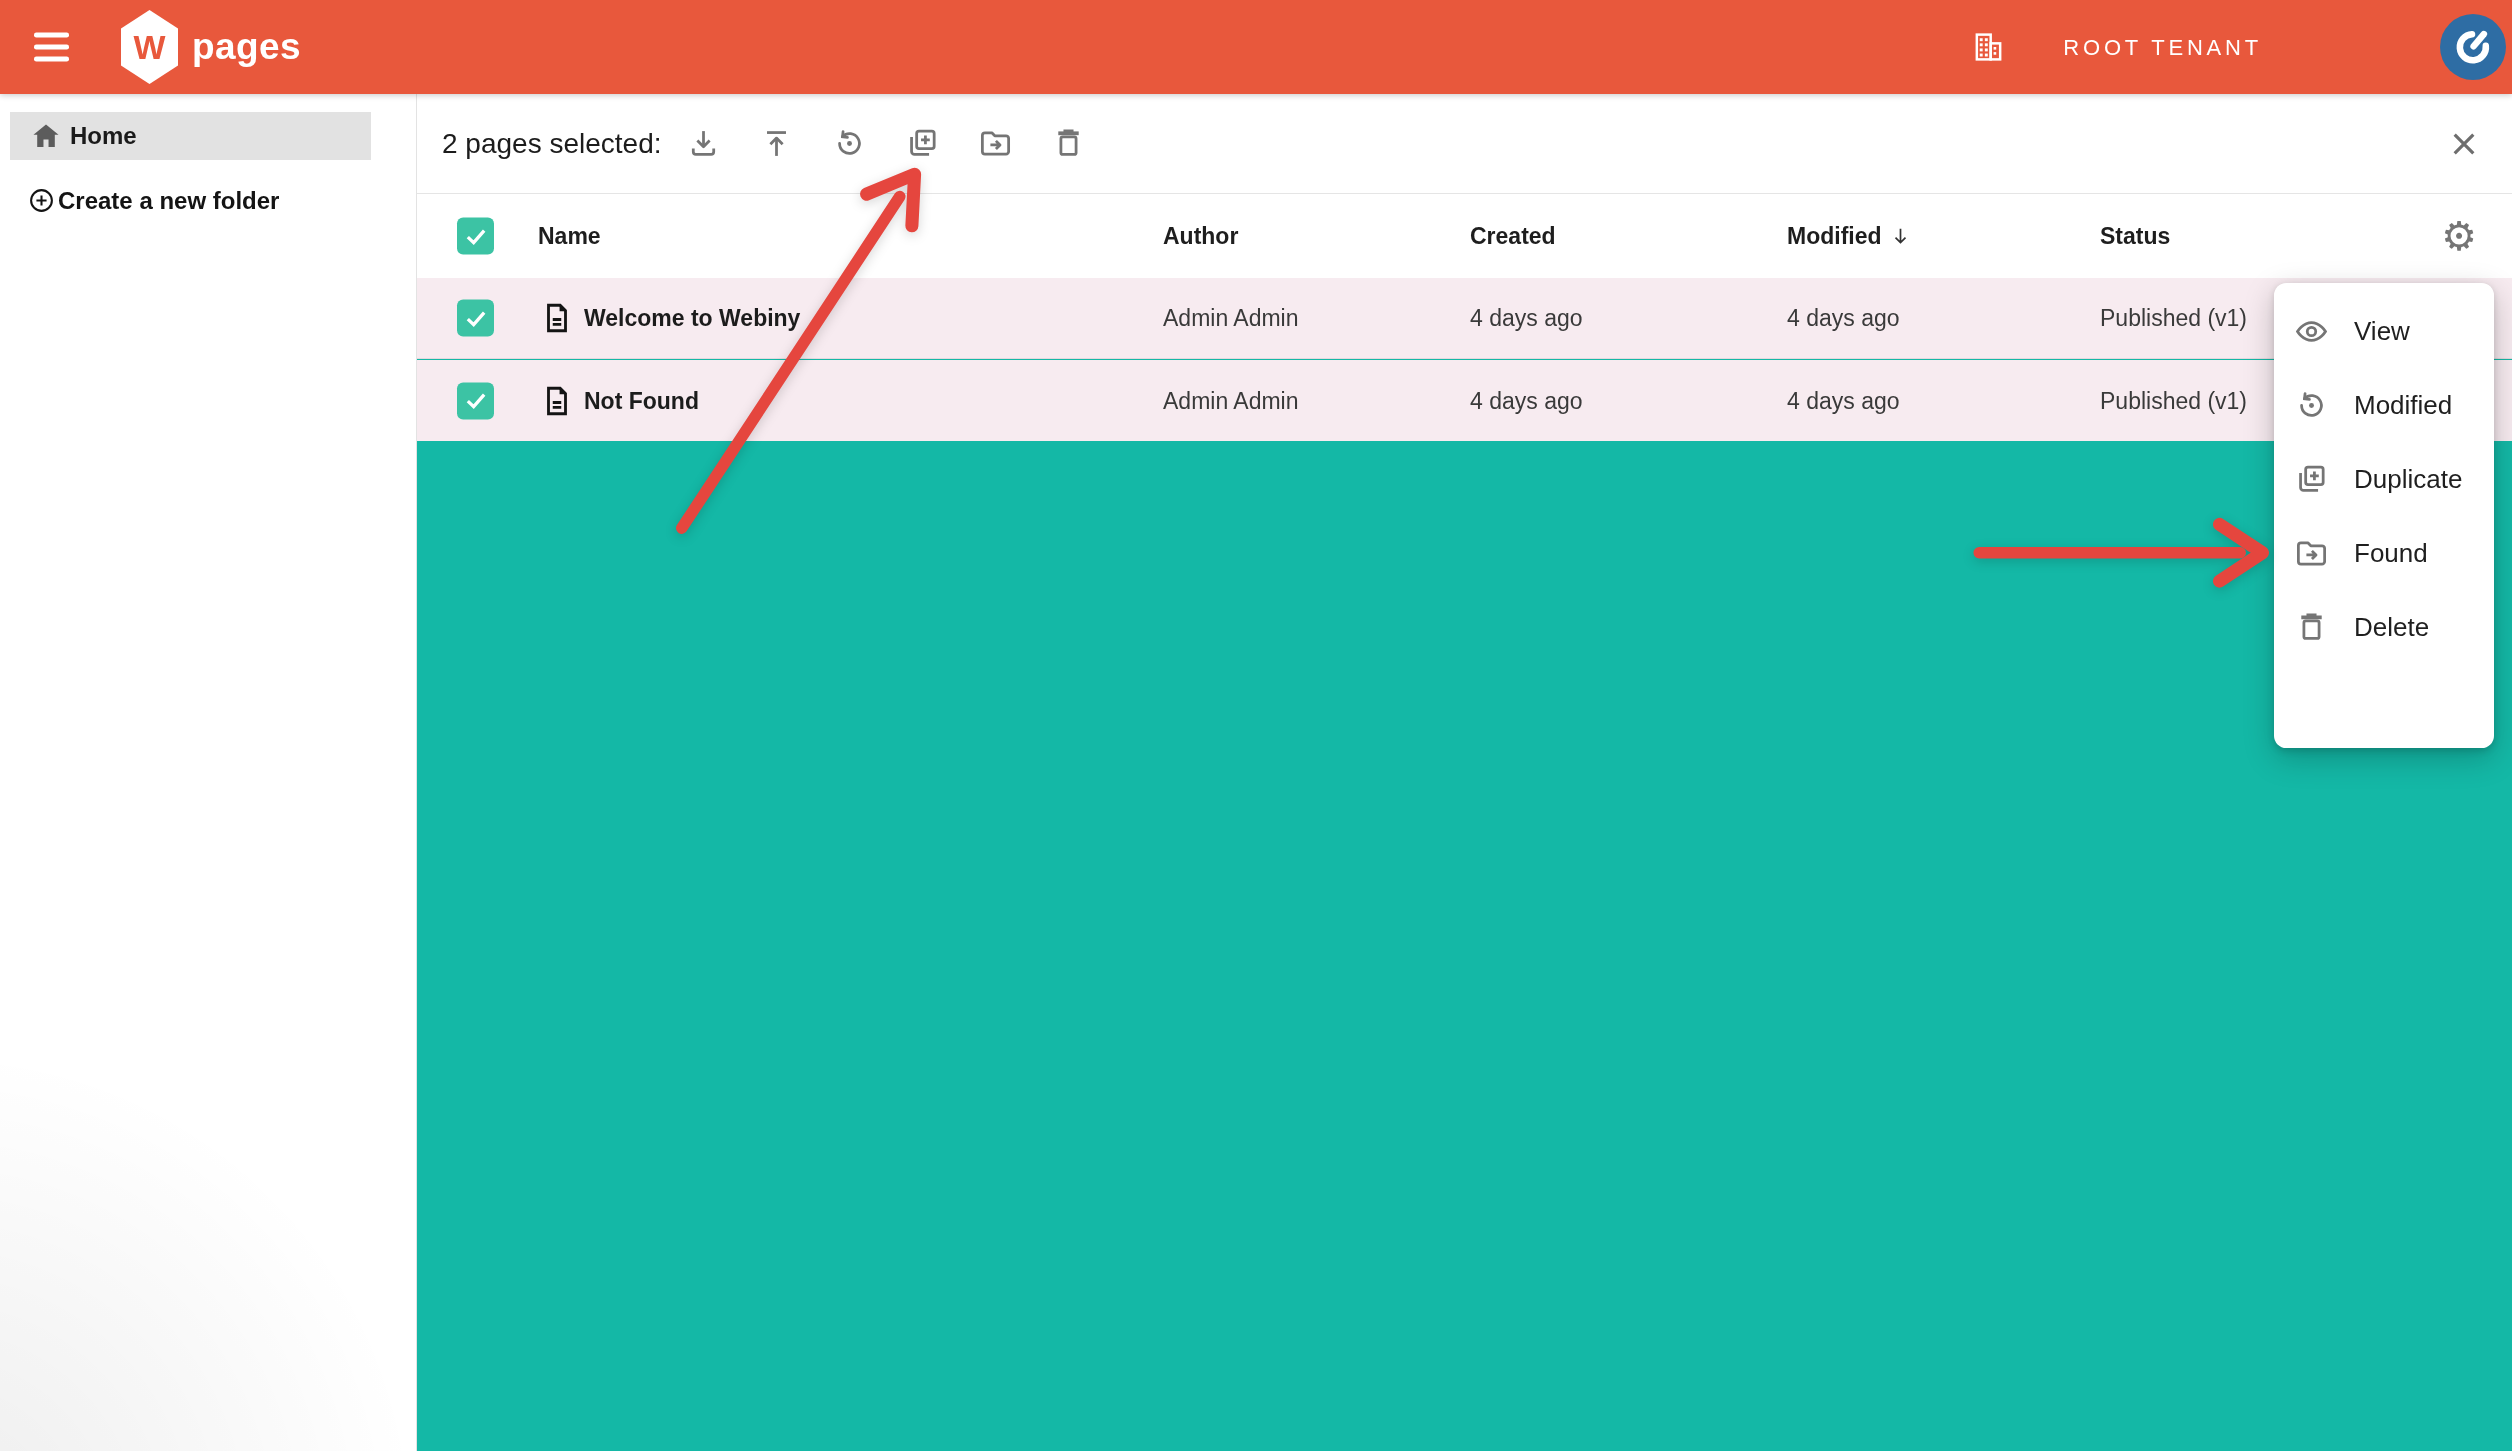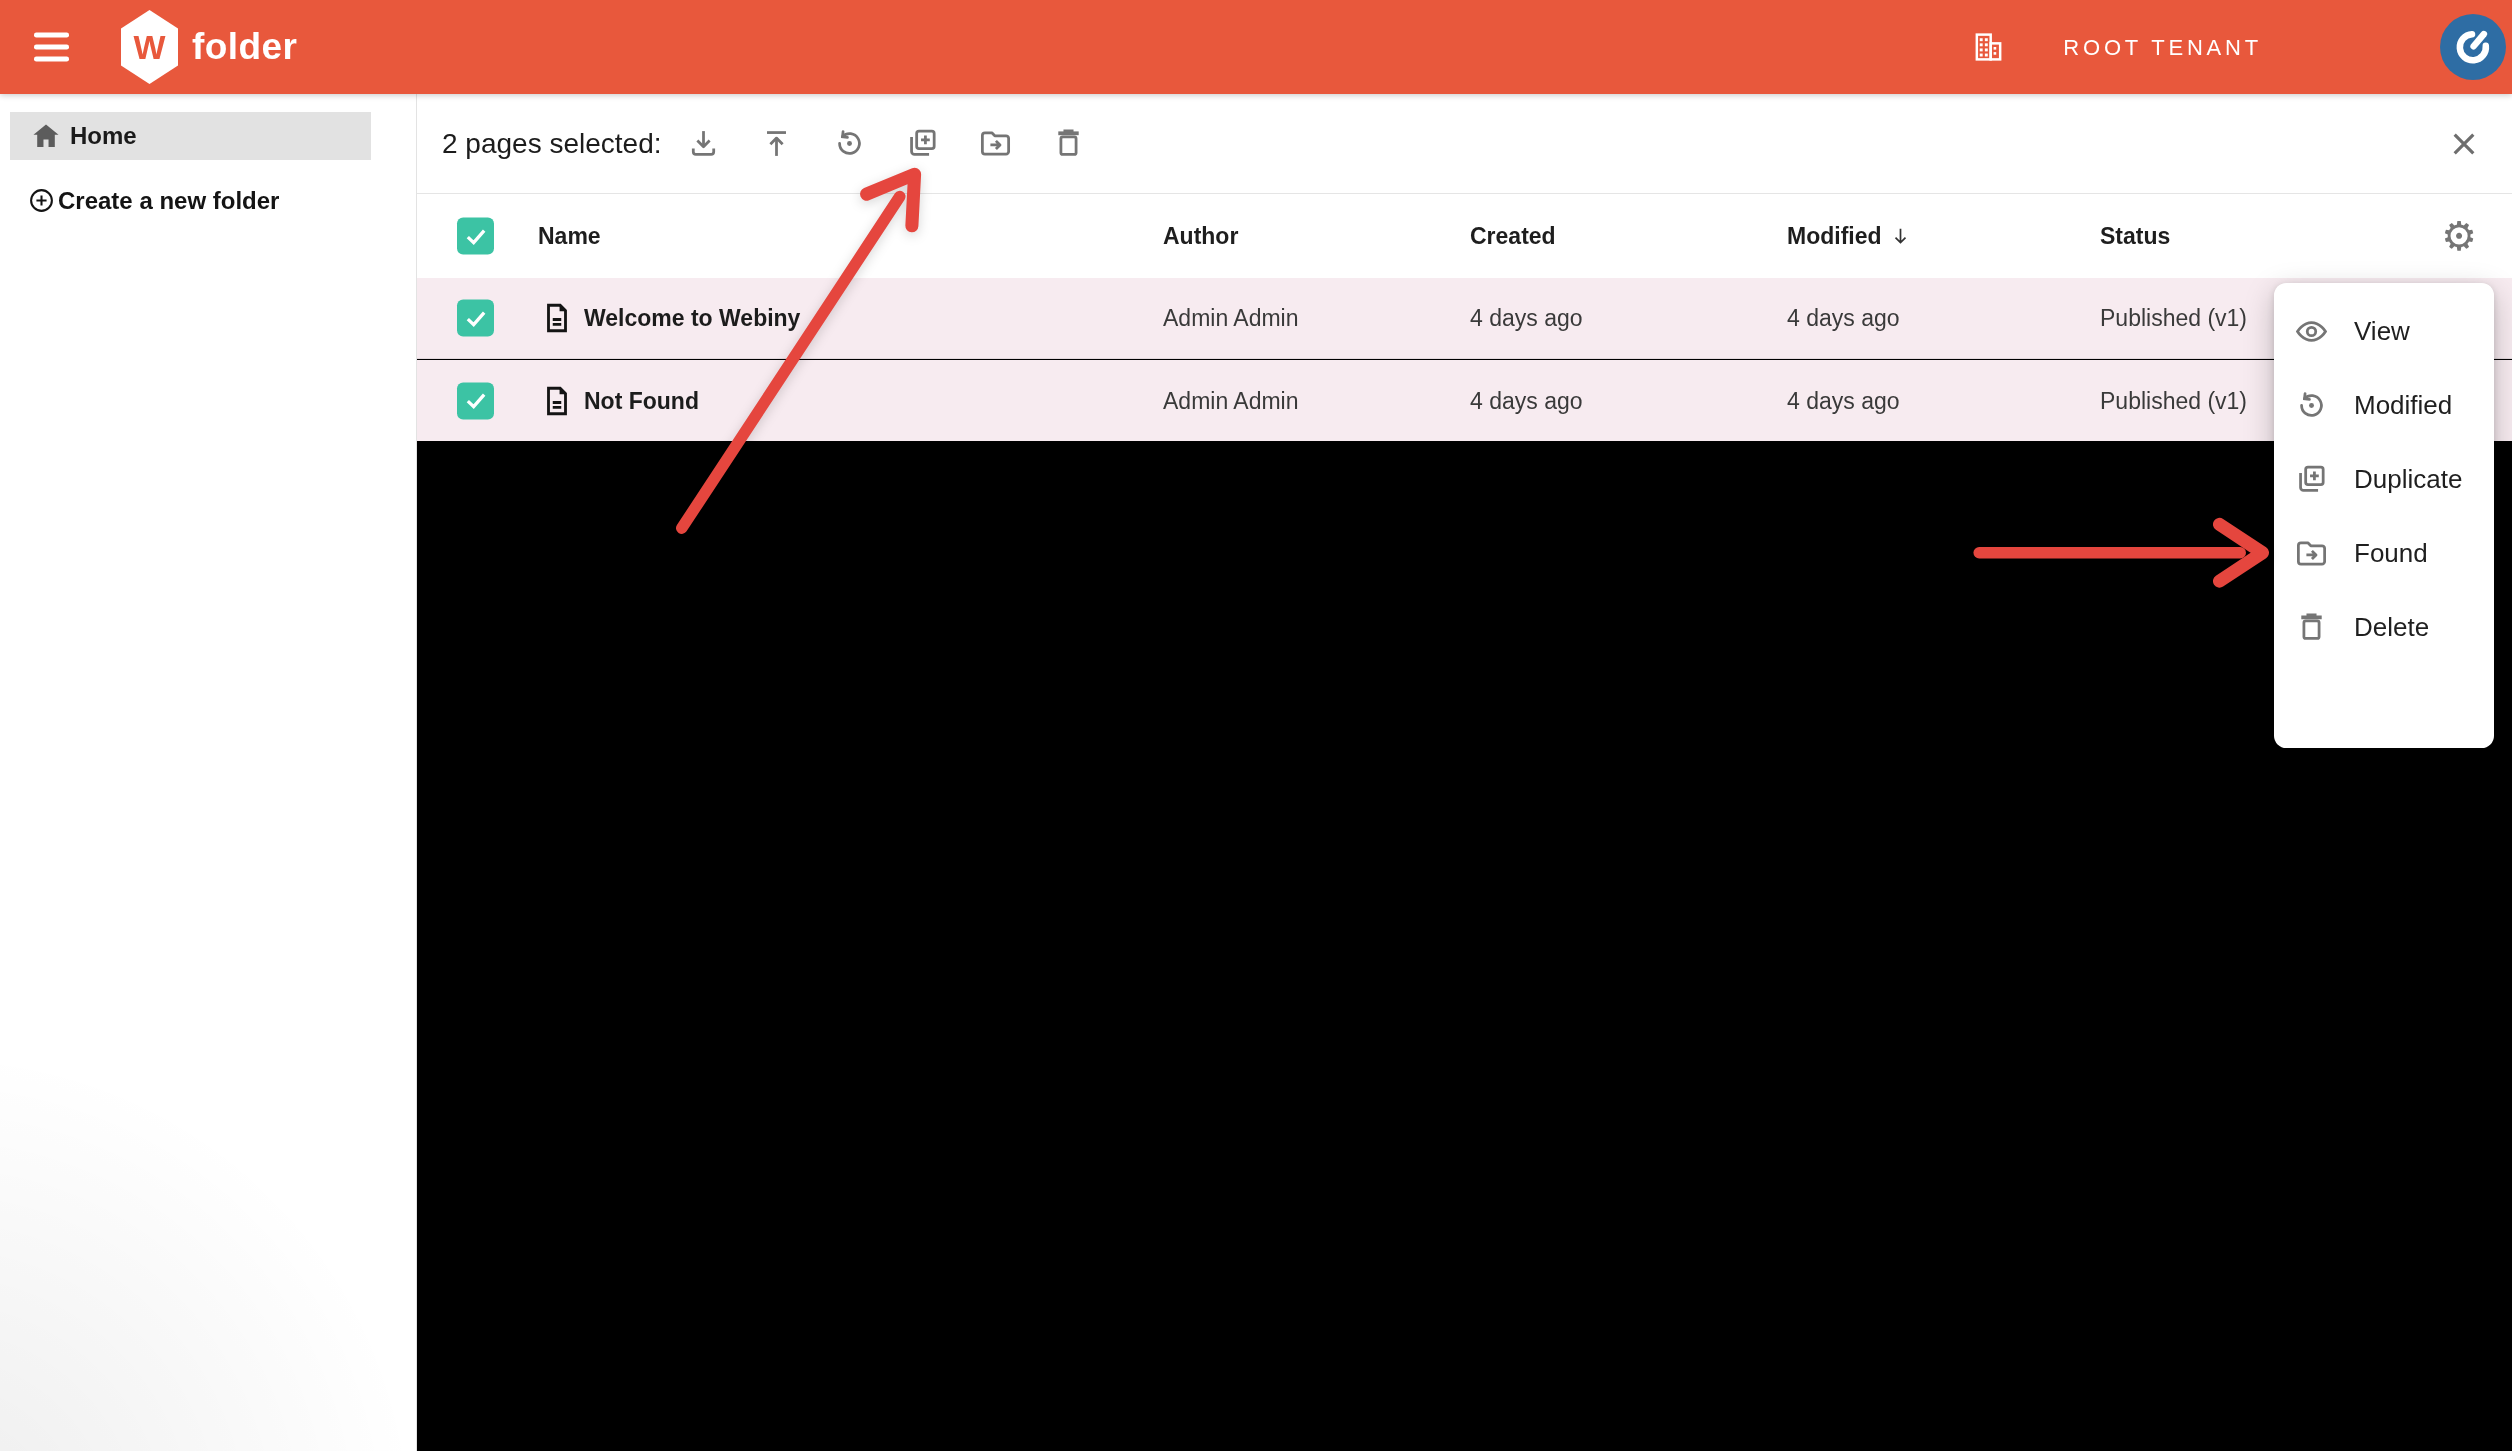--- a/index.html
+++ b/index.html
@@ -33,21 +33,21 @@
   .side-home { position:absolute; left:10px; top:17.7px; width:361px; height:48px;
                background:#e2e2e2; display:flex; align-items:center; cursor:pointer; }
   .side-home .lbl { margin-left:60px; font-size:24px; font-weight:700; color:#1a1a1a; }
   .side-home svg { position:absolute; left:20px; }
   .side-create { position:absolute; left:10px; top:85px; width:361px; height:43px;
                  display:flex; align-items:center; cursor:pointer; }
   .side-create .lbl { margin-left:48px; font-size:24px; font-weight:700; color:#141414; }
   .side-create svg { position:absolute; left:17px; }
 
   
-  .main { position:absolute; left:417px; top:94px; width:2095px; height:1357px; background:#000000; }
+  .main { position:absolute; left:417px; top:94px; width:2095px; height:1357px; background:#14b8a6; }
   .toolbar { position:absolute; left:0; top:0; width:2095px; height:100px; background:#ffffff;
              border-bottom:1.5px solid #e5e5e5; }
   .toolbar-title { position:absolute; left:25px; top:50%; transform:translateY(-50%);
                    font-size:28px; color:#1c1c1c; }
   .toolbar-actions { position:absolute; left:269px; top:0; height:100%;
                      display:flex; align-items:center; gap:38px; }
   .tool-btn { width:35px; height:35px; display:flex; align-items:center; justify-content:center; cursor:pointer; }
   .toolbar-close { position:absolute; right:31px; top:50%; transform:translateY(-50%);
                    width:34px; height:34px; display:flex; align-items:center; justify-content:center; cursor:pointer; }
 
@@ -102,21 +102,21 @@
       <span></span>
       <span></span>
       <span></span>
     </div>
     <div class="hexlogo">
       <svg class="sicon" width="57" height="74" viewBox="0 0 74 96">
         <polygon points="37,0 74,24 74,72 37,96 0,72 0,24" fill="#ffffff"></polygon>
         <text x="37" y="64" text-anchor="middle" font-family="Liberation Sans, sans-serif" font-size="44" font-weight="bold" fill="#e8583c">W</text>
       </svg>
     </div>
-    <div class="wordmark">folder</div>
+    <div class="wordmark">pages</div>
 
     <div class="tenant">
       <svg class="sicon" width="35" height="35" viewBox="0 0 24 24">
         <g stroke="#ffffff" stroke-width="1.7" fill="none">
           <rect x="4" y="3.5" width="9.5" height="17"></rect>
           <rect x="13.5" y="9.5" width="6.5" height="11"></rect>
         </g>
         <g fill="#ffffff">
           <rect x="6" y="6" width="2" height="2"></rect>
             <rect x="9.5" y="6" width="2" height="2"></rect>

